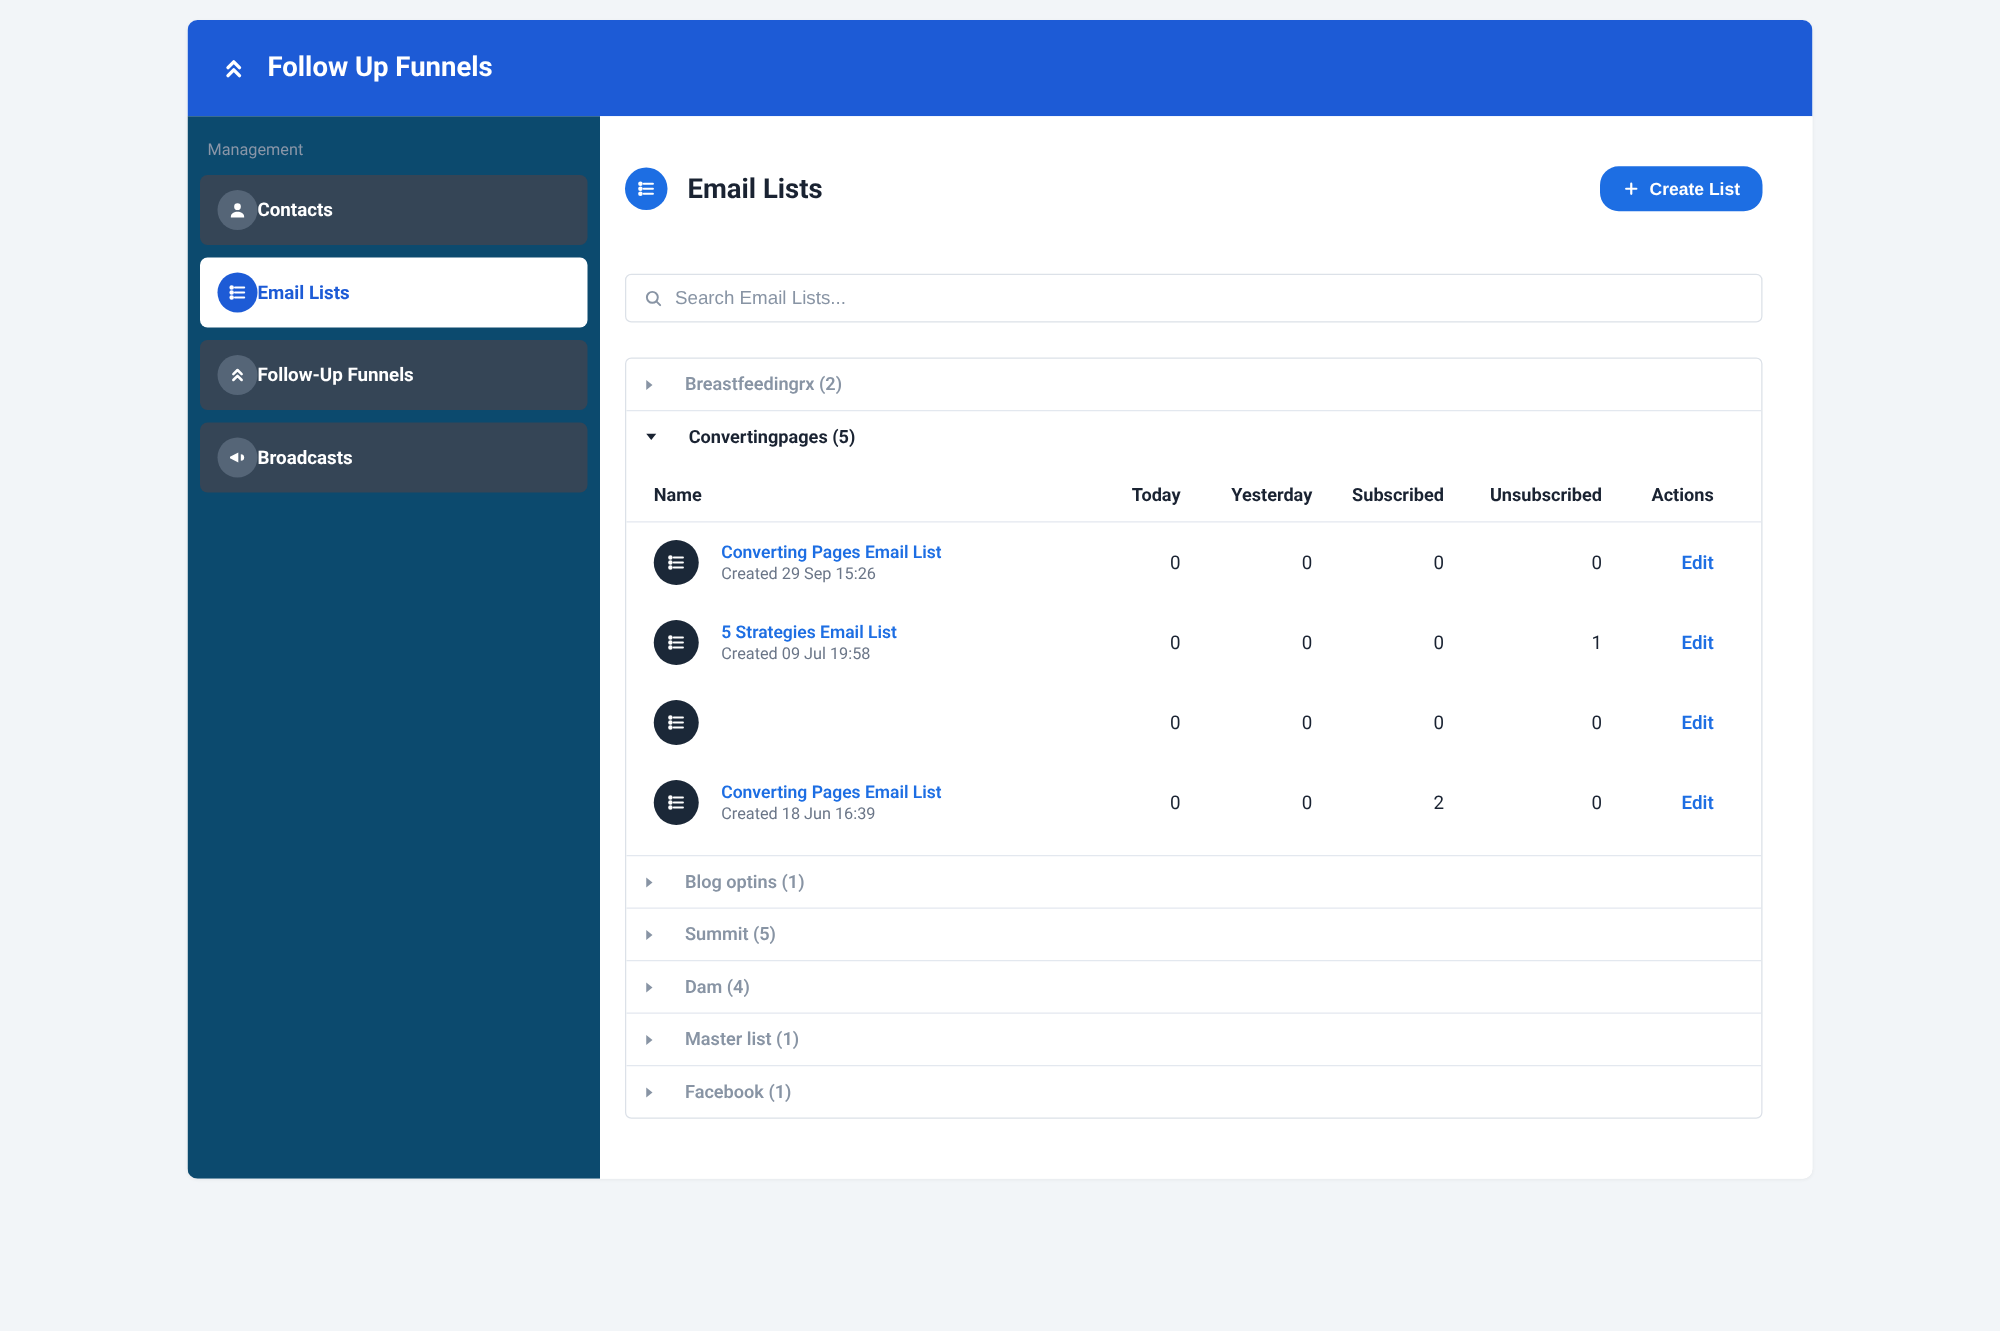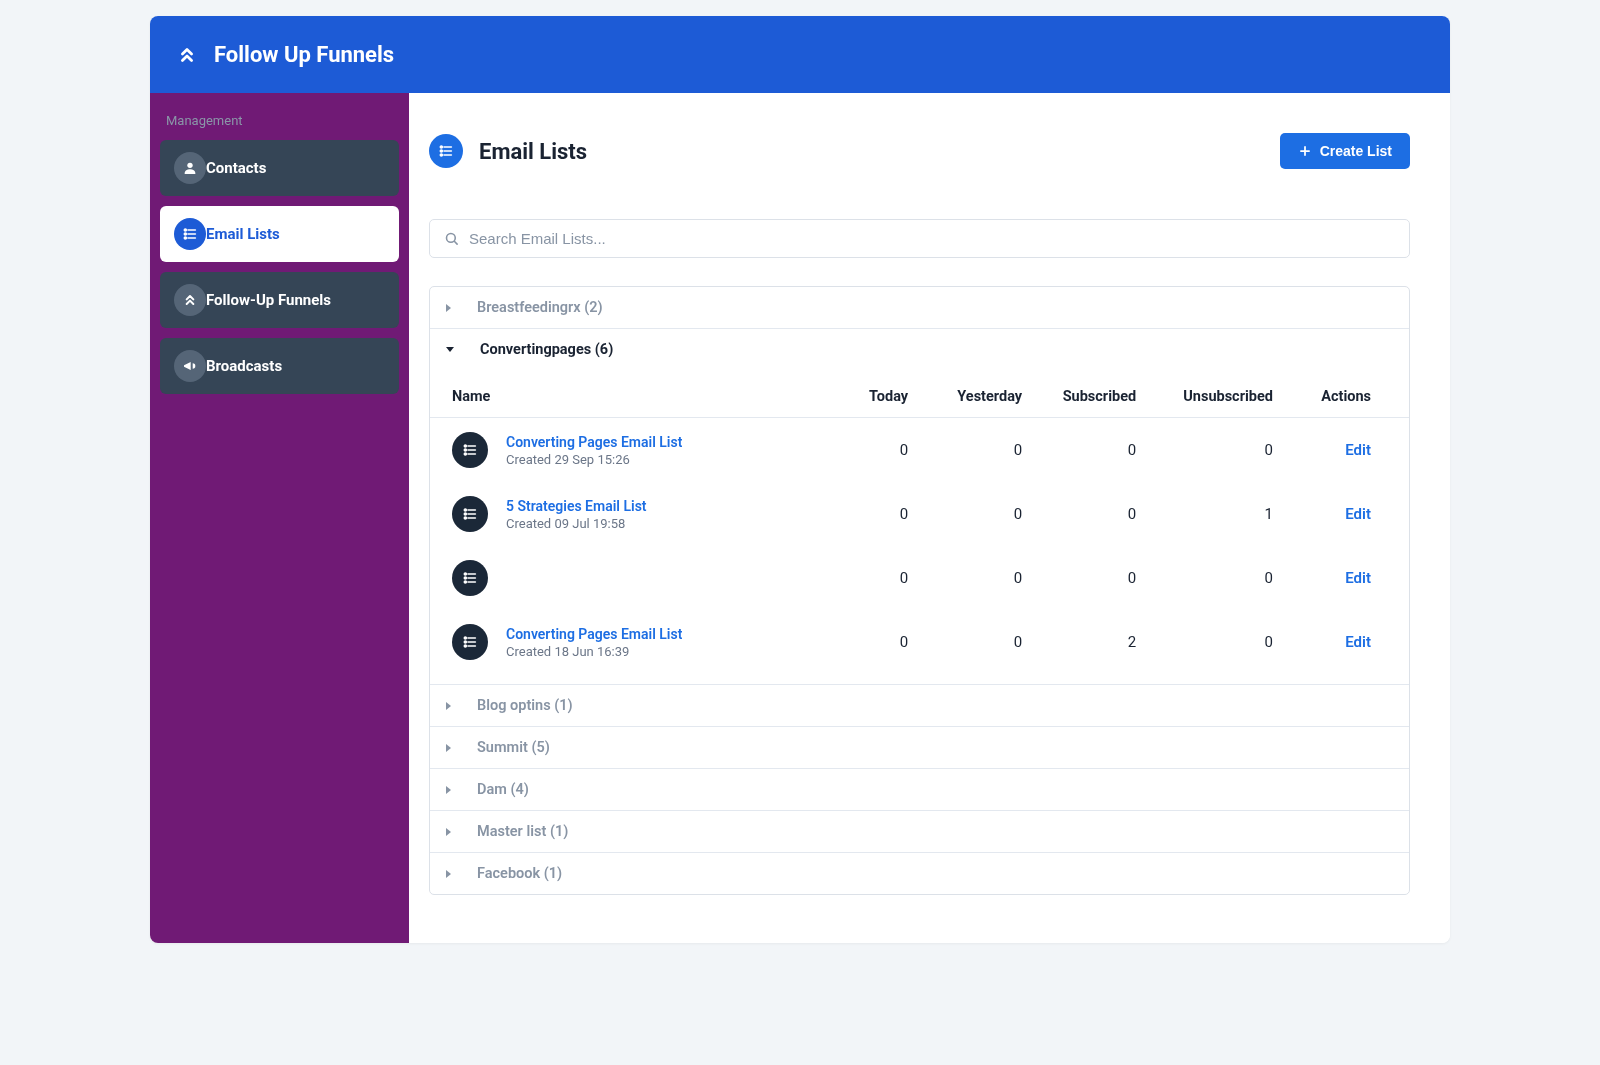--- a/index.html
+++ b/index.html
@@ -27,22 +27,22 @@
   }
   .topbar h1 {
     font-size: 22px;
     font-weight: 700;
   }
   .main {
     display: flex;
     min-height: 850px;
   }
   .sidebar {
-    width: 259px;
-    background: #701a75;
+    width: 330px;
+    background: #0c4a6e;
     color: #aab5c4;
     padding: 12px 10px;
   }
   .sidebar-title {
     font-size: 13px;
     color: #8a96a8;
     padding: 8px 6px 12px;
   }
   .sidebar-item {
     display: flex;
@@ -103,21 +103,21 @@
   .content-title h2 {
     font-size: 22px;
     font-weight: 700;
     color: #1a2332;
   }
   .btn-primary {
     background: #1d6ee3;
     color: #fff;
     border: none;
     padding: 10px 18px;
-    border-radius: 5px;
+    border-radius: 15px;
     font-weight: 700;
     font-size: 14px;
     cursor: pointer;
     display: flex;
     align-items: center;
     gap: 8px;
   }
   .search-box {
     border: 1px solid #dce1e8;
     border-radius: 5px;
@@ -337,21 +337,21 @@
         <input type="text" placeholder="Search Email Lists..." style="">
       </div>
 
       <div class="panel" id="panel">
           <div class="group-header collapsed">
             <span class="caret right"></span>
             <span>Breastfeedingrx (2)</span>
           </div>
           <div class="group-header expanded">
             <span class="caret down"></span>
-            <span>Convertingpages (6)</span>
+            <span>Convertingpages (5)</span>
           </div>
           <div class="group-body">
             <div class="thead">
               <div>Name</div>
               <div class="col-n">Today</div>
               <div class="col-n">Yesterday</div>
               <div class="col-n">Subscribed</div>
               <div class="col-n">Unsubscribed</div>
               <div class="col-act">Actions</div>
             </div>

